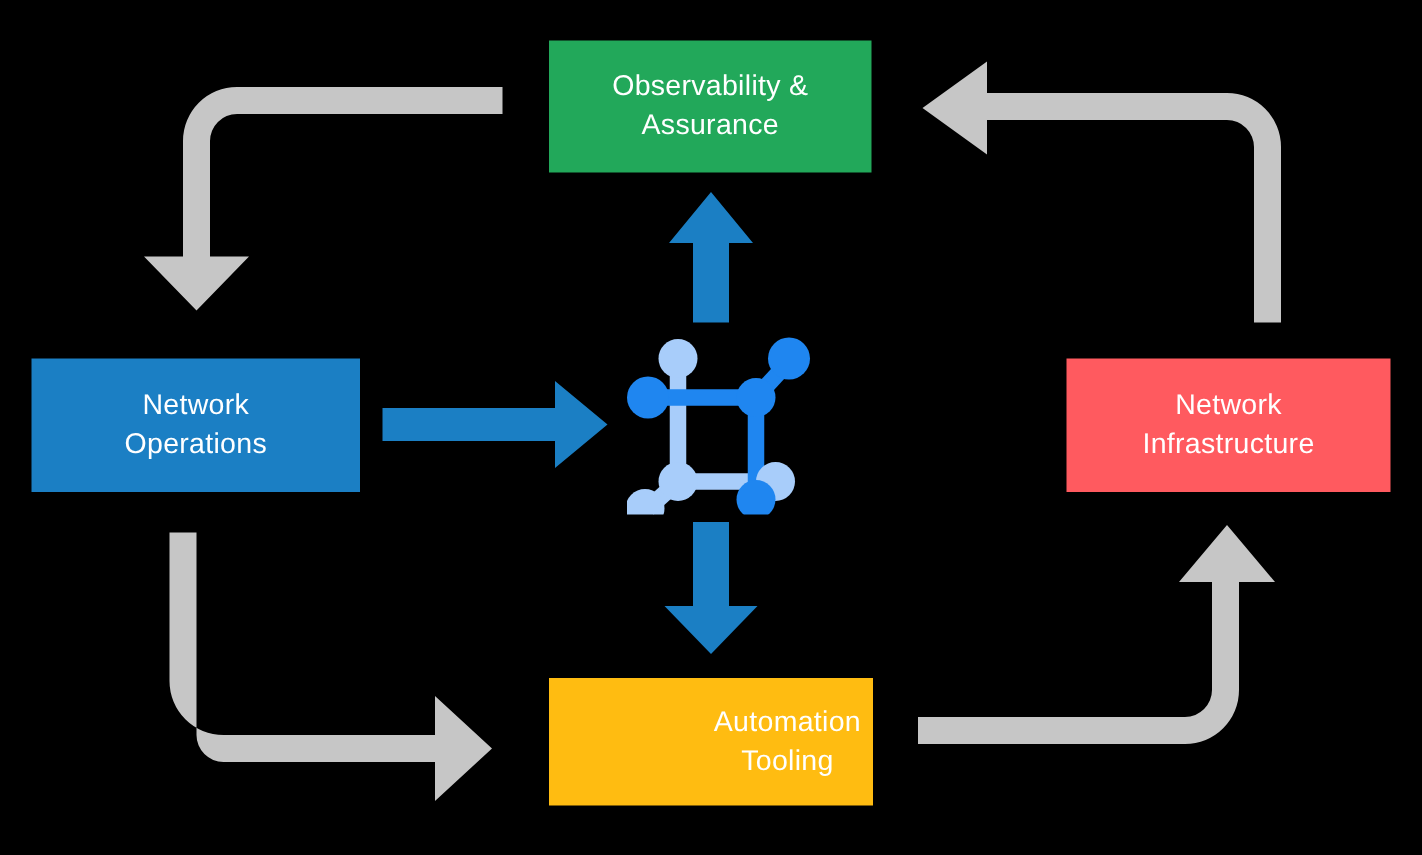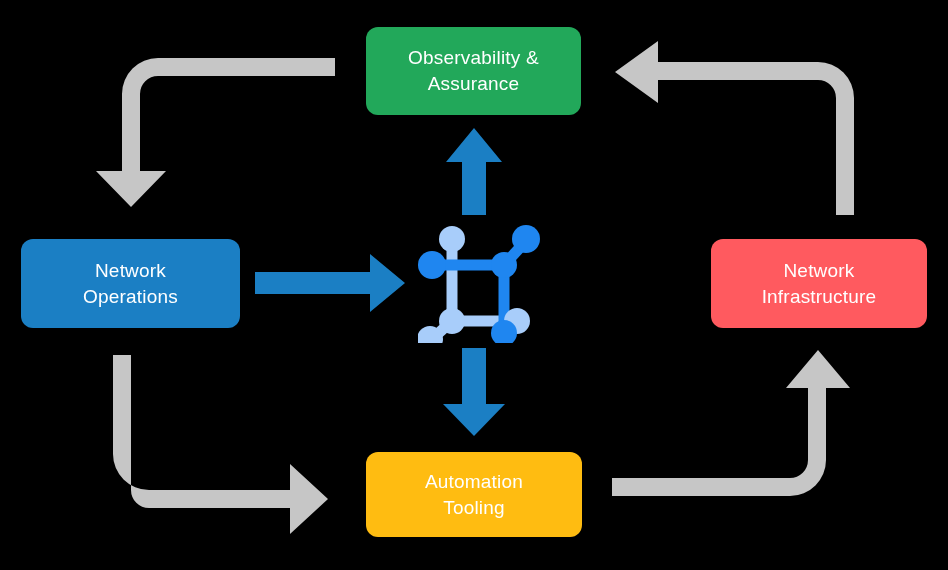--- a/index.html
+++ b/index.html
@@ -18,21 +18,21 @@
     width: 948px;
     height: 570px;
     background: #000000;
   }
   .node-box {
     position: absolute;
     display: flex;
     align-items: center;
     justify-content: center;
     text-align: center;
-    border-radius: 12px;
+    border-radius: 0;
     color: #ffffff;
     font-size: 19px;
     font-weight: 400;
     line-height: 1.35;
     letter-spacing: 0.2px;
     box-sizing: border-box;
     padding: 4px 8px;
     z-index: 5;
   }
   .node-label {
@@ -199,18 +199,18 @@
   <div class="node-box" id="box-network-operations" style="background:#1b7fc4;">
     <span class="node-label">Network
 Operations</span>
   </div>
 
   <div class="node-box" id="box-network-infrastructure" style="background:#ff5a5f;">
     <span class="node-label">Network
 Infrastructure</span>
   </div>
 
-  <div class="node-box" id="box-automation-tooling" style="background:#ffbc11;">
+  <div class="node-box" id="box-automation-tooling" style="background:#ffbc11;justify-content:flex-end;">
     <span class="node-label">Automation
 Tooling</span>
   </div>
 
 </div>
 
 </body></html>

